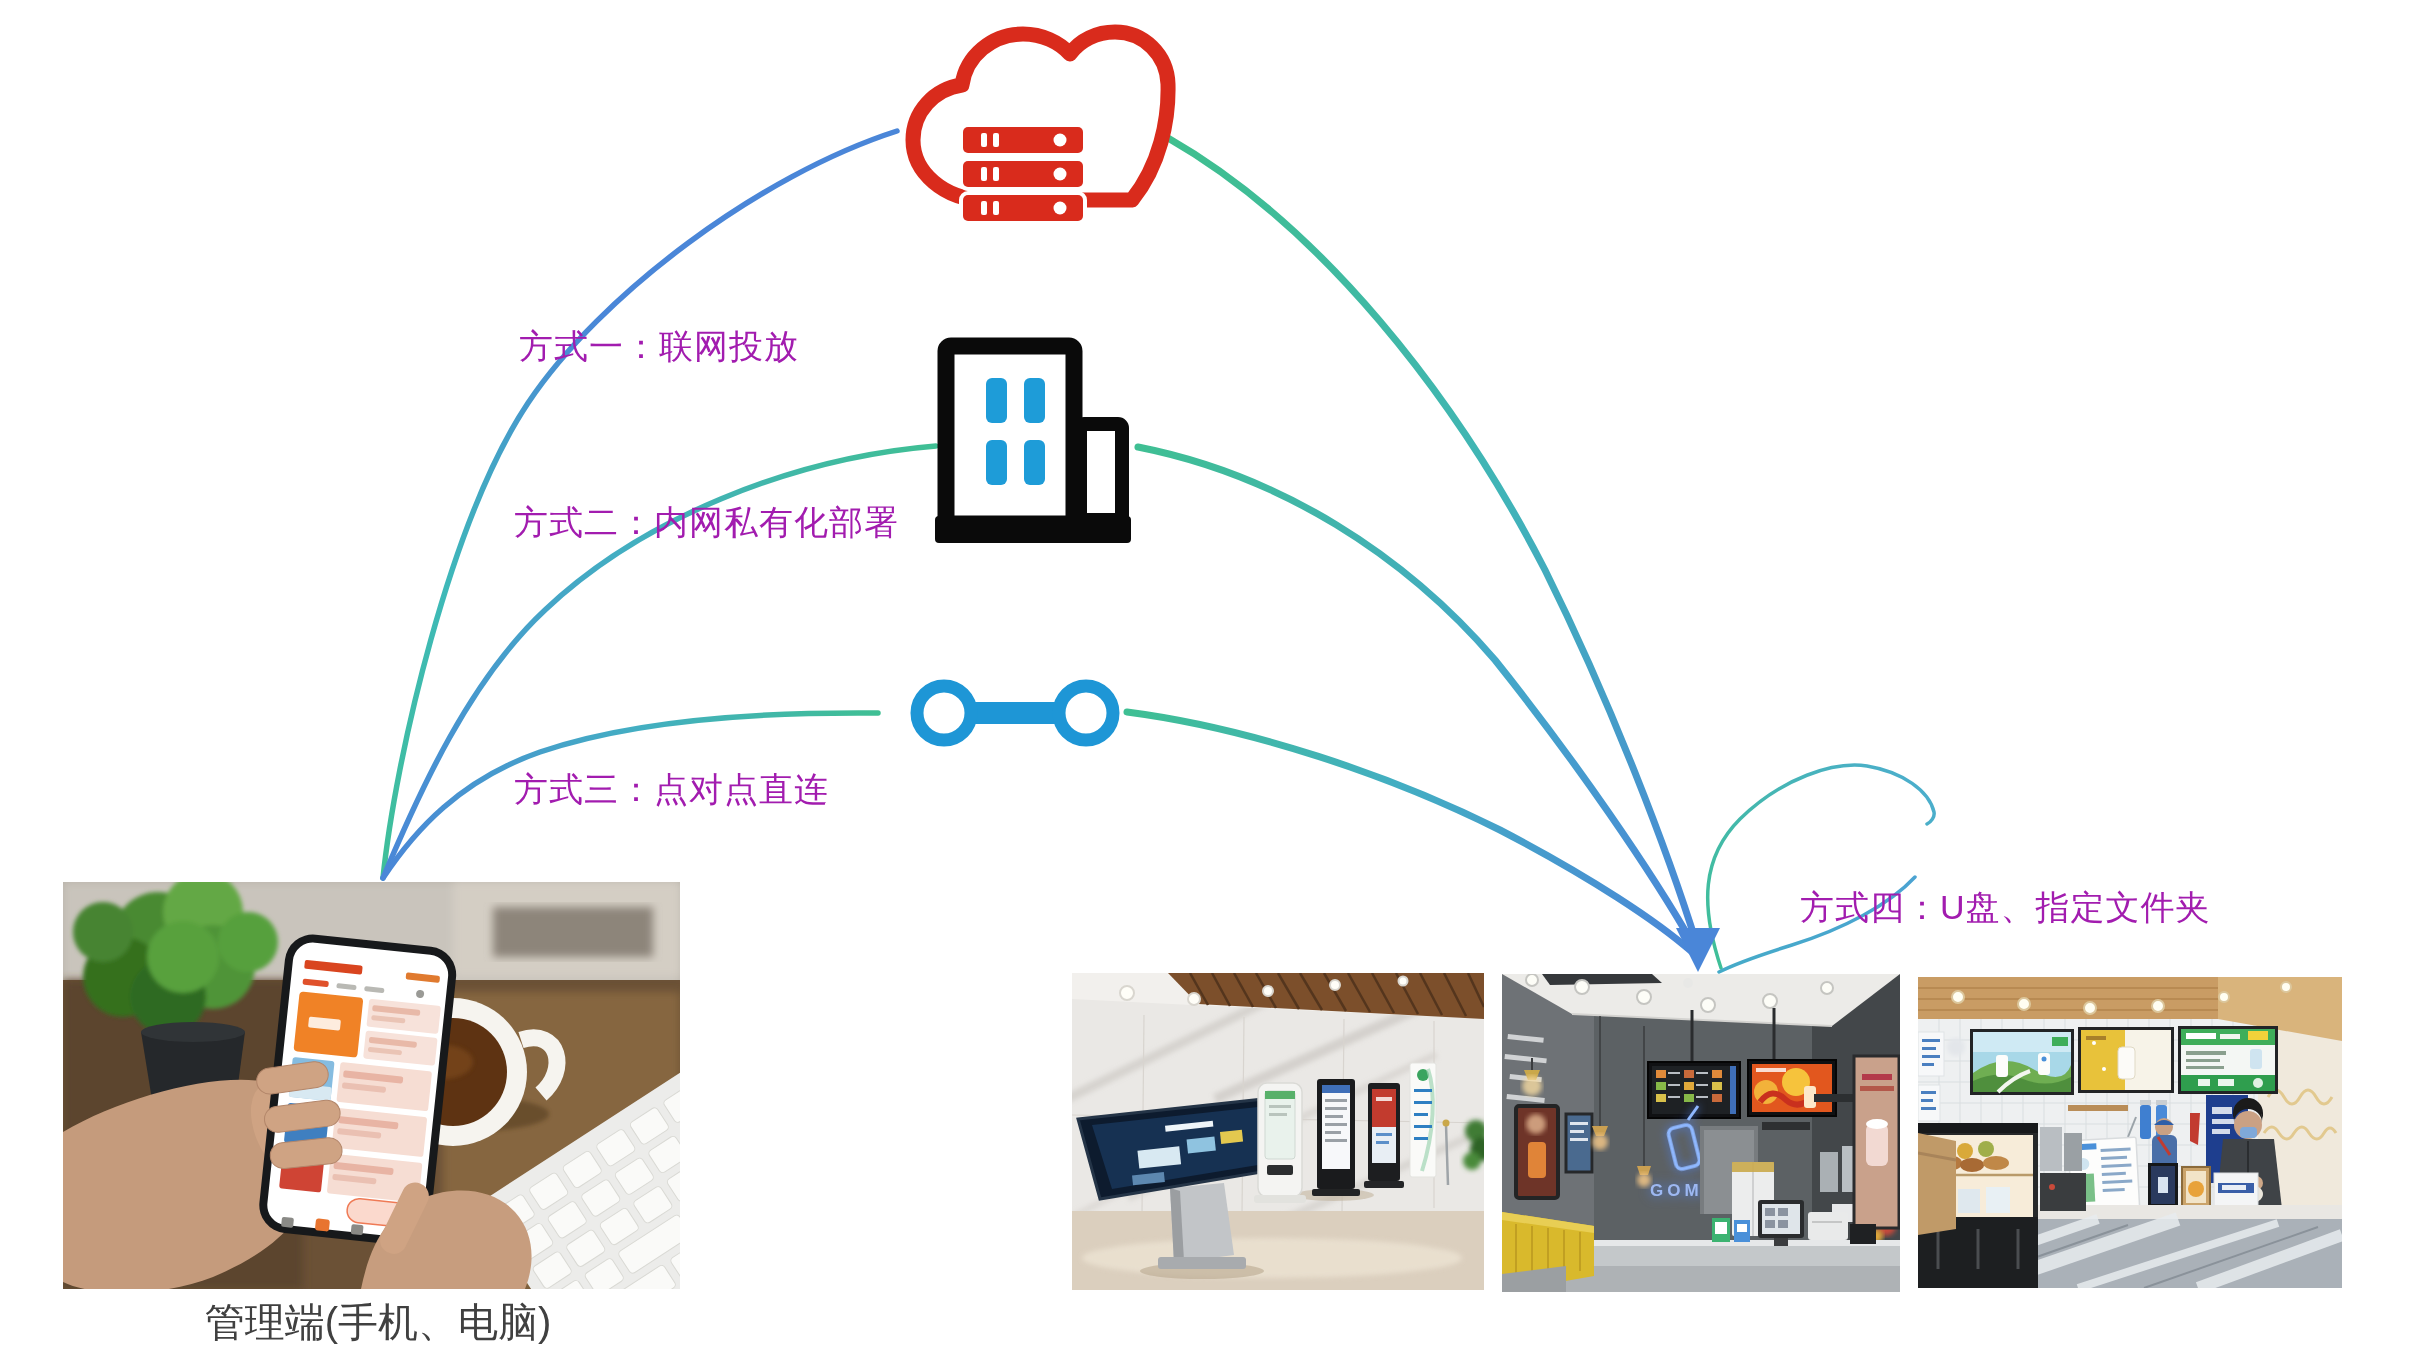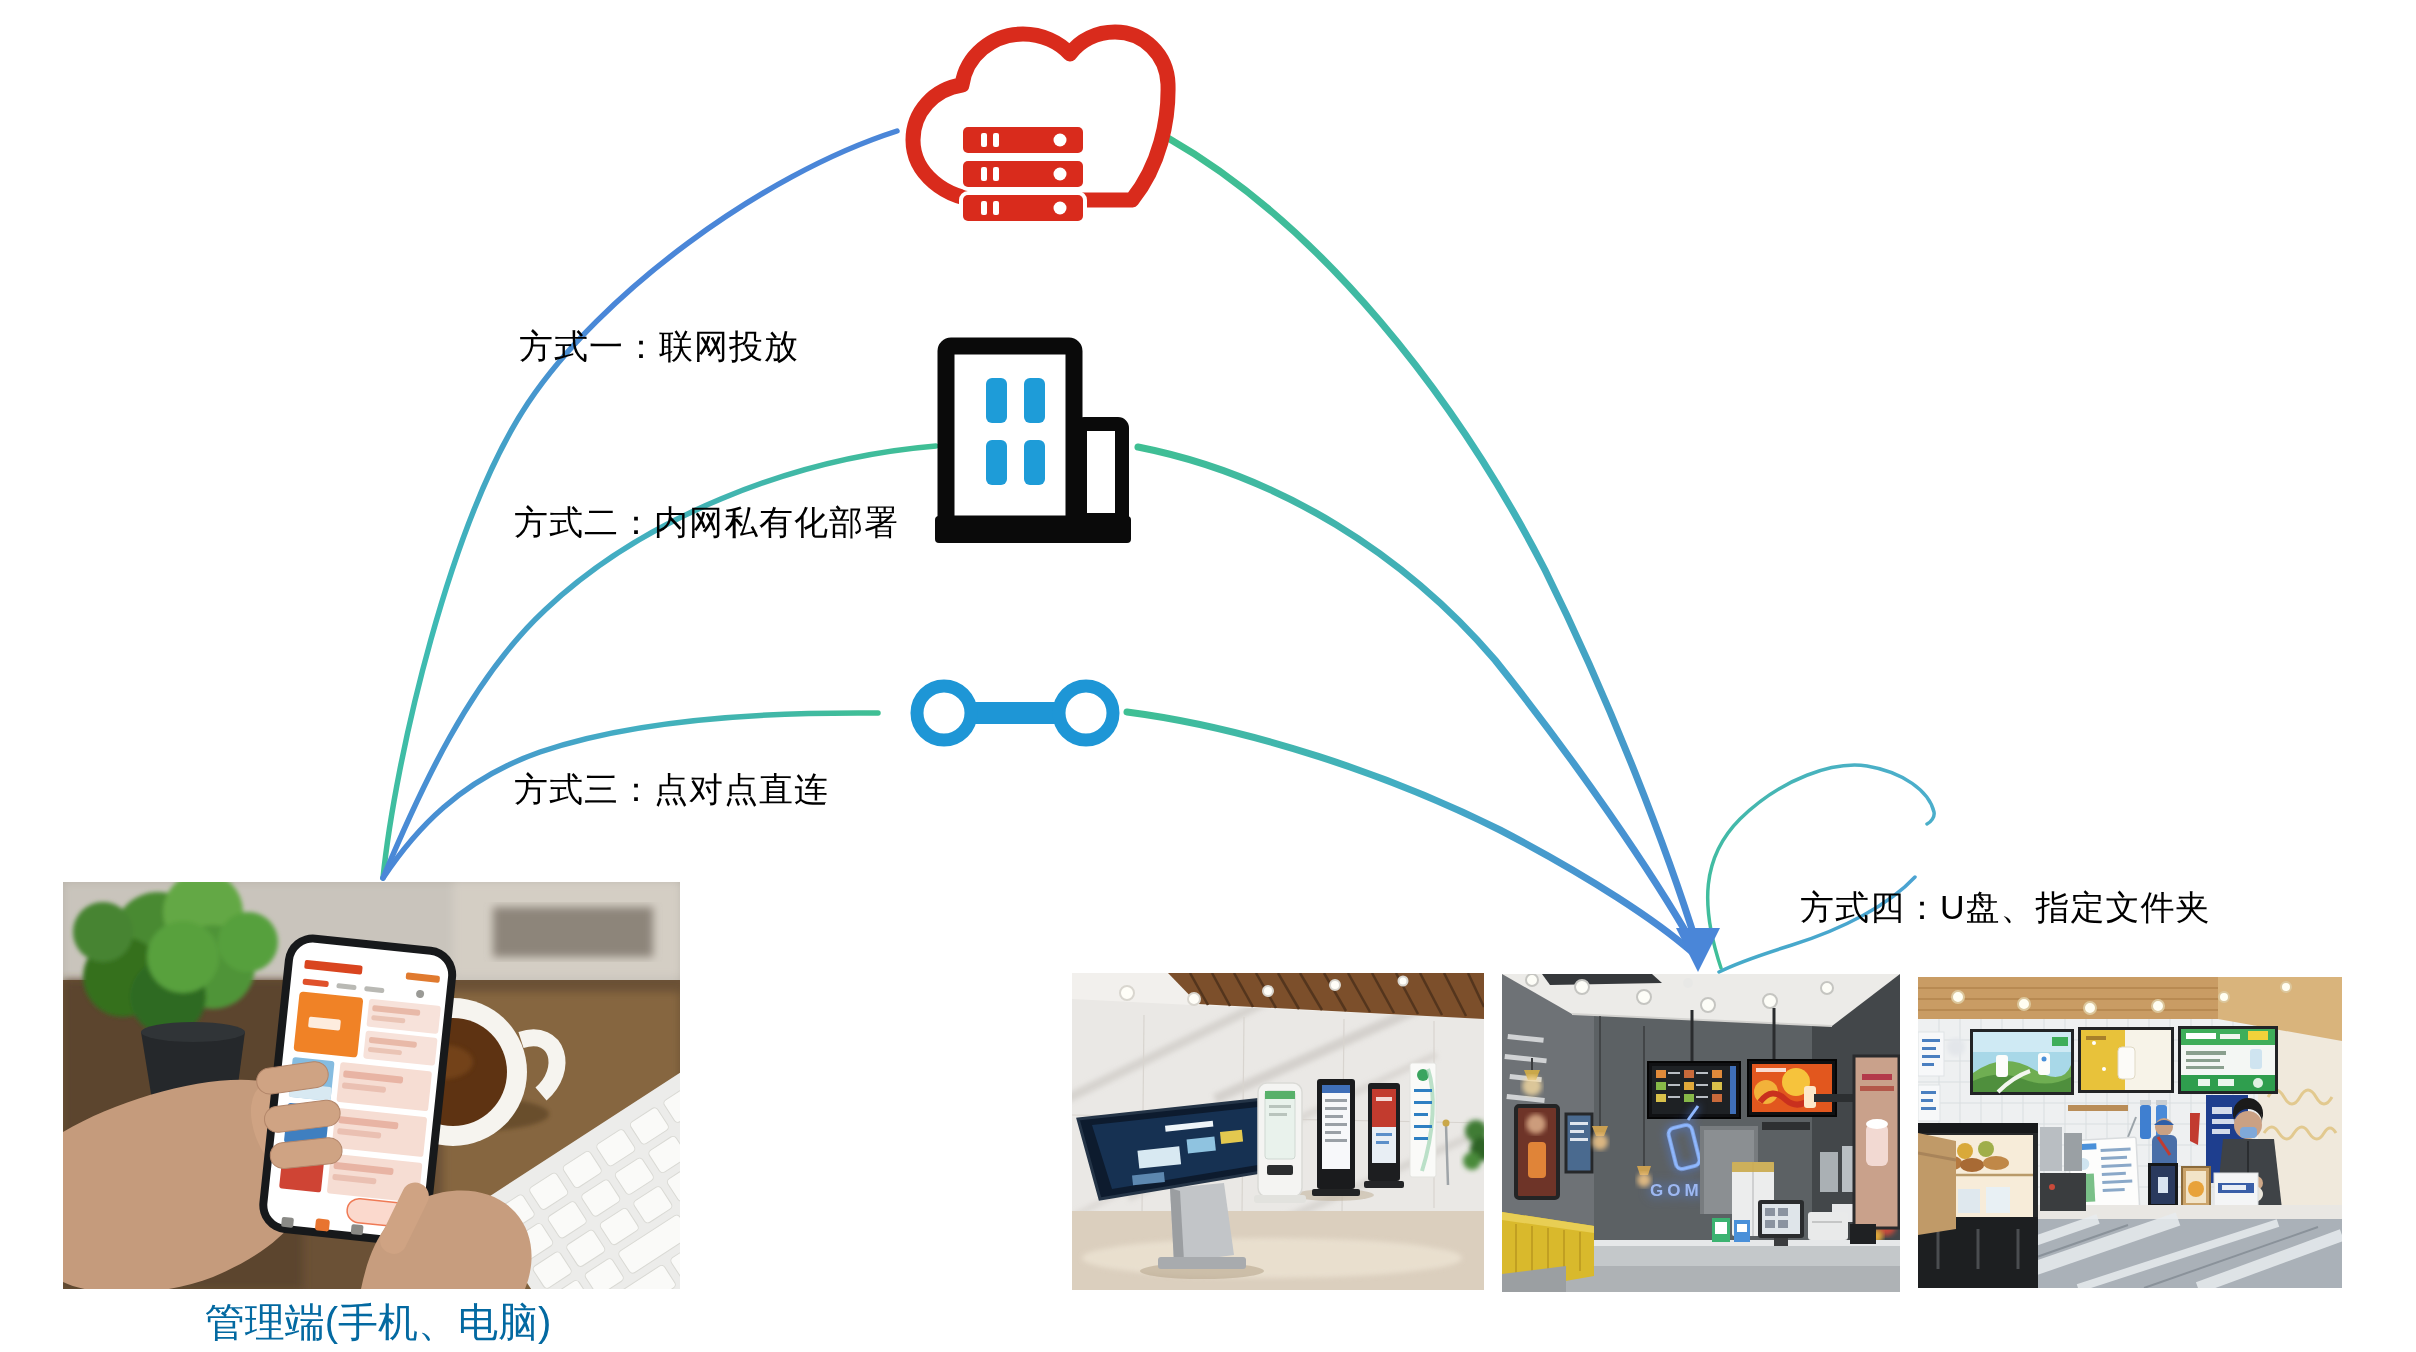--- a/index.html
+++ b/index.html
@@ -1,21 +1,21 @@
 <!DOCTYPE html>
 <html><head>
 <meta charset="utf-8">
 <style>
   html,body{margin:0;padding:0;background:#fff;}
   body{font-family:"Liberation Sans","DejaVu Sans",sans-serif;}
   .canvas{position:relative;width:2416px;height:1352px;background:#fff;overflow:hidden;}
   .layer{position:absolute;left:0;top:0;}
   .photo{position:absolute;display:block;}
-  .method-label{position:absolute;font-size:34px;font-weight:500;color:#000000;white-space:nowrap;letter-spacing:1px;z-index:30;}
-  .caption{position:absolute;font-size:40px;font-weight:500;color:#0369a1;white-space:nowrap;transform:translateX(-50%);z-index:30;}
+  .method-label{position:absolute;font-size:34px;font-weight:500;color:#a21caf;white-space:nowrap;letter-spacing:1px;z-index:30;}
+  .caption{position:absolute;font-size:40px;font-weight:500;color:#404040;white-space:nowrap;transform:translateX(-50%);z-index:30;}
   svg{display:block;}
 </style>
 </head>
 <body>
 
 <div class="canvas">
 
   <svg class="photo" style="left:63px;top:882px;" width="617" height="407" viewBox="0 0 617 407">
     <defs>
       <filter id="b1">

